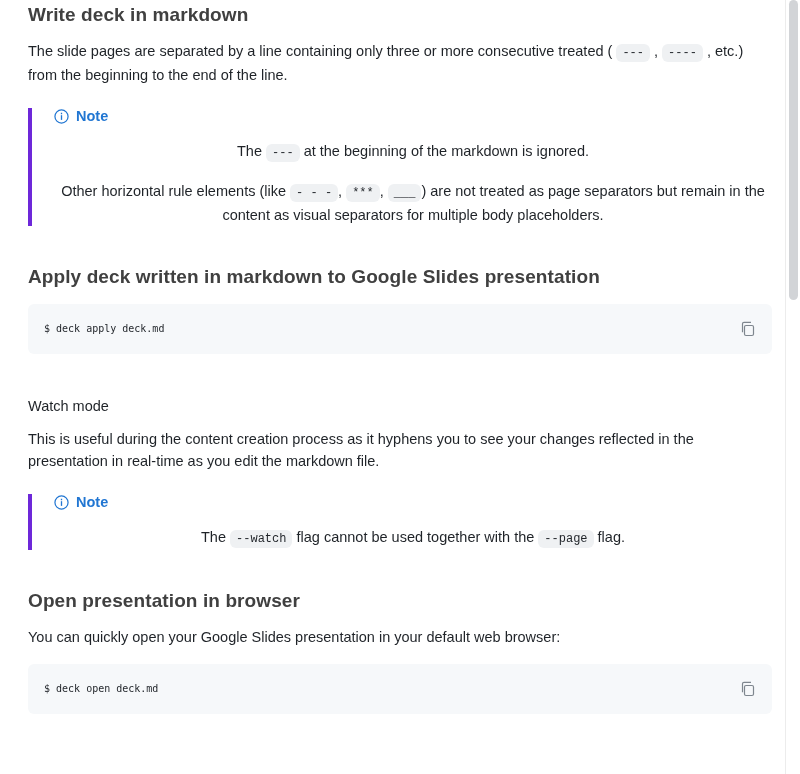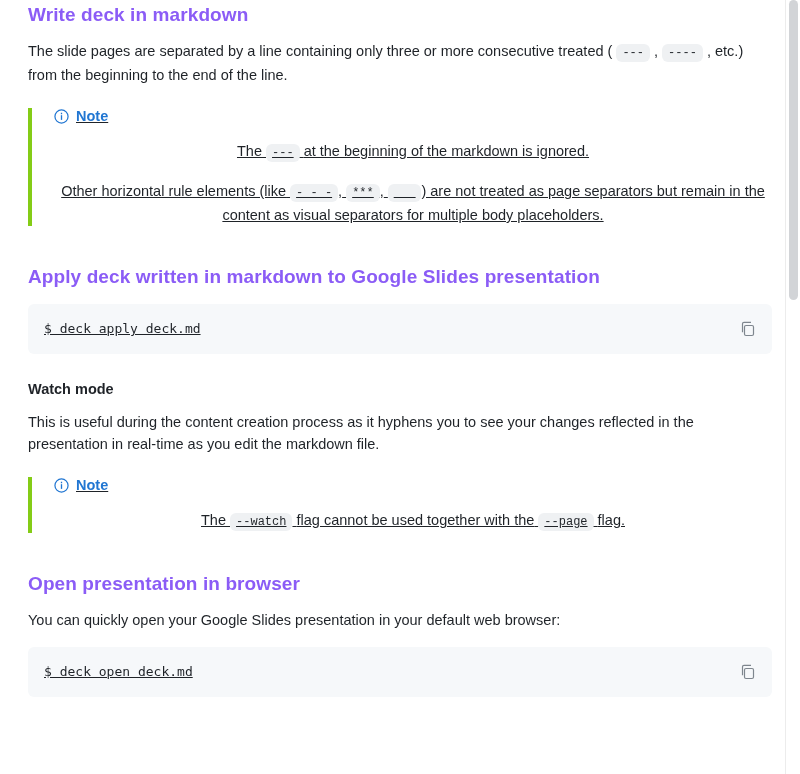--- a/index.html
+++ b/index.html
@@ -15,54 +15,53 @@
     overflow: hidden;
   }
   .page {
     padding: 0 28px 0 28px;
     box-sizing: border-box;
     width: 800px;
   }
   h2.section-title {
     font-size: 19px;
     font-weight: bold;
-    color: #8b5cf6;
+    color: #404040;
     margin: 0;
     padding: 4px 0 0 0;
     letter-spacing: 0.1px;
   }
   h2.section-title.spaced {
     margin-top: 36px;
   }
   h3.sub-title {
     font-size: 14.5px;
-    font-weight: bold;
-    color: #1f2328;
-    margin: 27px 0 0 0;
+    font-weight: normal;
+    color: #1f2328;
+    margin: 44px 0 0 0;
   }
   p.para {
     font-size: 14.5px;
     line-height: 22px;
     color: #1f2328;
     margin: 14px 0 0 0;
   }
   code.inline {
     background: #eff1f3;
     border-radius: 6px;
     padding: 2px 6px;
     font-family: "Liberation Mono", monospace;
     font-size: 12px;
     color: #1f2328;
     white-space: nowrap;
   }
   .note {
-    border-left: 4px solid #84cc16;
+    border-left: 4px solid #6d28d9;
     padding: 0 0 0 22px;
     margin: 22px 0 0 0;
-    text-decoration: underline;
   }
   .note-head {
     display: flex;
     align-items: center;
     gap: 7px;
     color: #2176d2;
     font-size: 14.5px;
     font-weight: bold;
   }
   .note-head .info-icon {
@@ -75,26 +74,25 @@
     margin-top: 16px;
     text-align: center;
   }
   .codeblock {
     position: relative;
     background: #f6f8fa;
     border-radius: 6px;
     margin-top: 16px;
     padding: 16px 48px 16px 16px;
     font-family: "Liberation Mono", monospace;
-    font-size: 13px;
+    font-size: 10px;
     color: #1f2328;
     line-height: 18px;
     min-height: 20px;
     box-sizing: border-box;
-    text-decoration: underline;
   }
   .codeblock .cmd {
     white-space: pre;
     display: block;
   }
   .copy-btn {
     position: absolute;
     top: 50%;
     right: 14px;
     transform: translateY(-50%);

